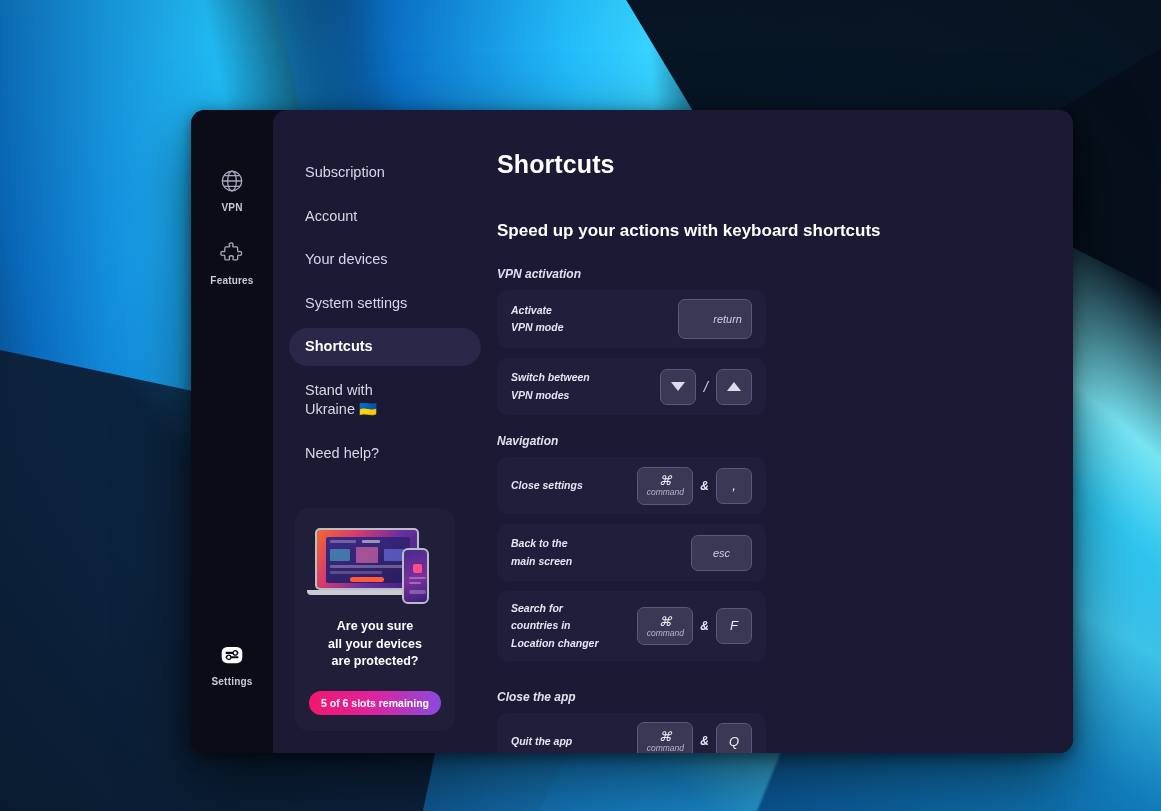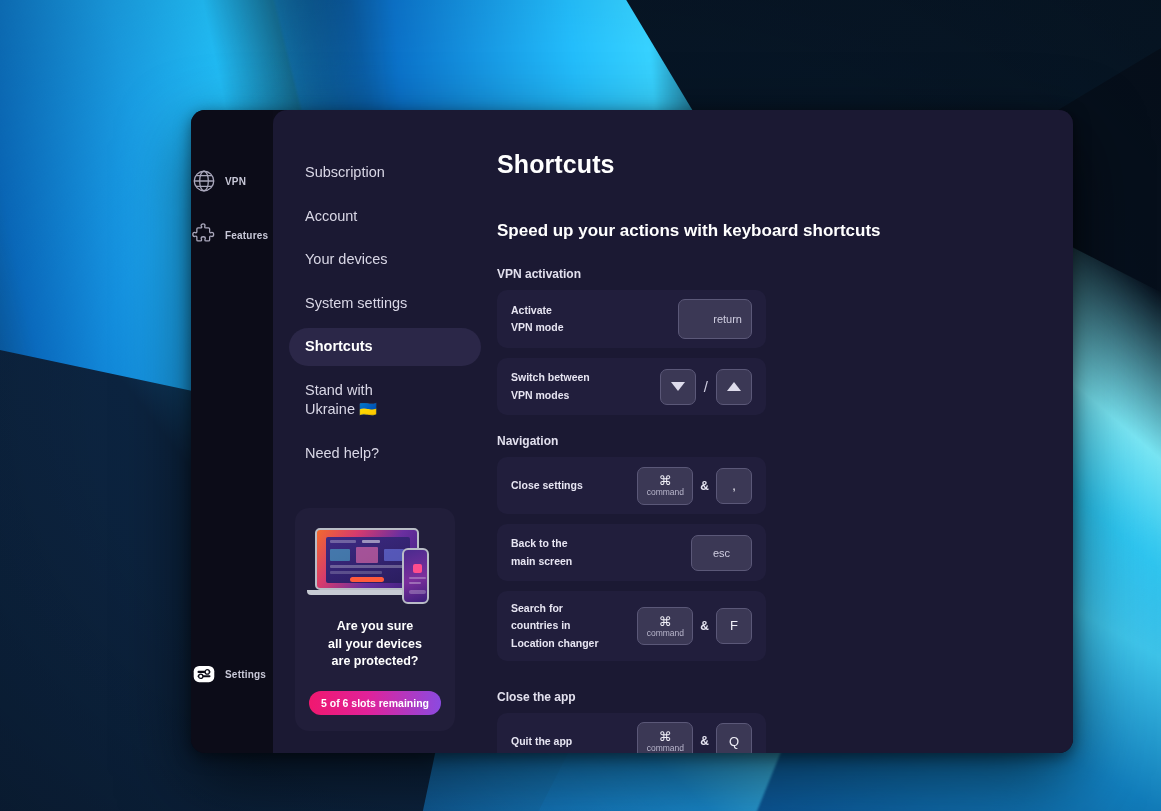--- a/index.html
+++ b/index.html
@@ -146,21 +146,21 @@
   
   .icon-rail {
     width: 82px;
     flex: 0 0 82px;
     background: #0c0c18;
     position: relative;
     padding-top: 52px;
   }
   .rail-item {
     display: flex;
-    flex-direction: row;
+    flex-direction: column;
     align-items: center;
     gap: 8px;
     padding: 6px 0;
     margin-bottom: 16px;
     cursor: pointer;
   }
   .rail-item .rail-label {
     font-size: 10px;
     font-weight: bold;
     color: #c9c9d8;
@@ -285,21 +285,21 @@
     font-weight: bold;
     color: #ffffff;
     margin-bottom: 26px;
   }
   .group-label {
     font-size: 12px;
     font-weight: bold;
     color: #e2e0ee;
     margin-bottom: 9px;
   }
-  .group { margin-bottom: 19px; }
+  .group { margin-bottom: 19px; font-style: italic; }
   .rows { display: flex; flex-wrap: wrap; gap: 10px; }
   .shortcut-card {
     width: 269px;
     min-height: 57px;
     background: #211e3c;
     border-radius: 10px;
     display: flex;
     align-items: center;
     justify-content: space-between;
     padding: 9px 14px 9px 14px;

